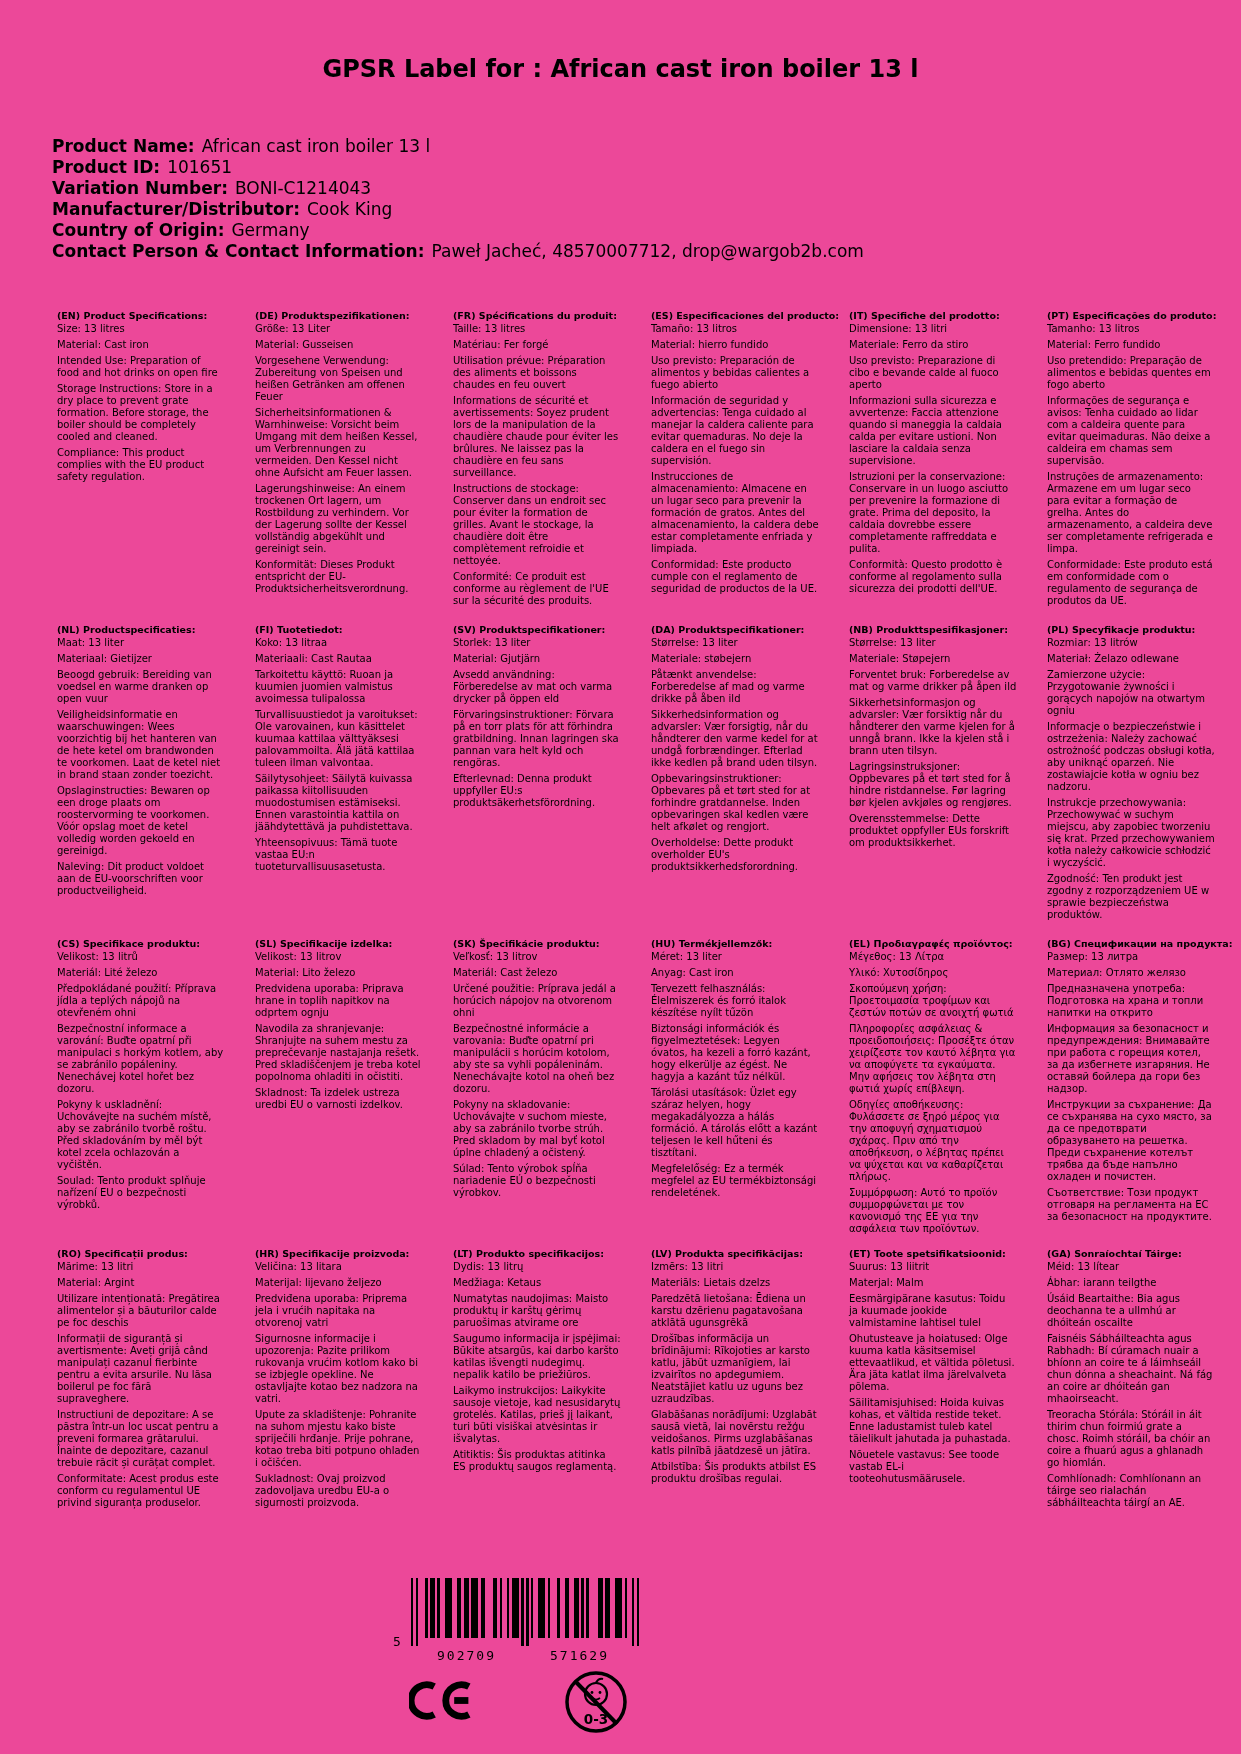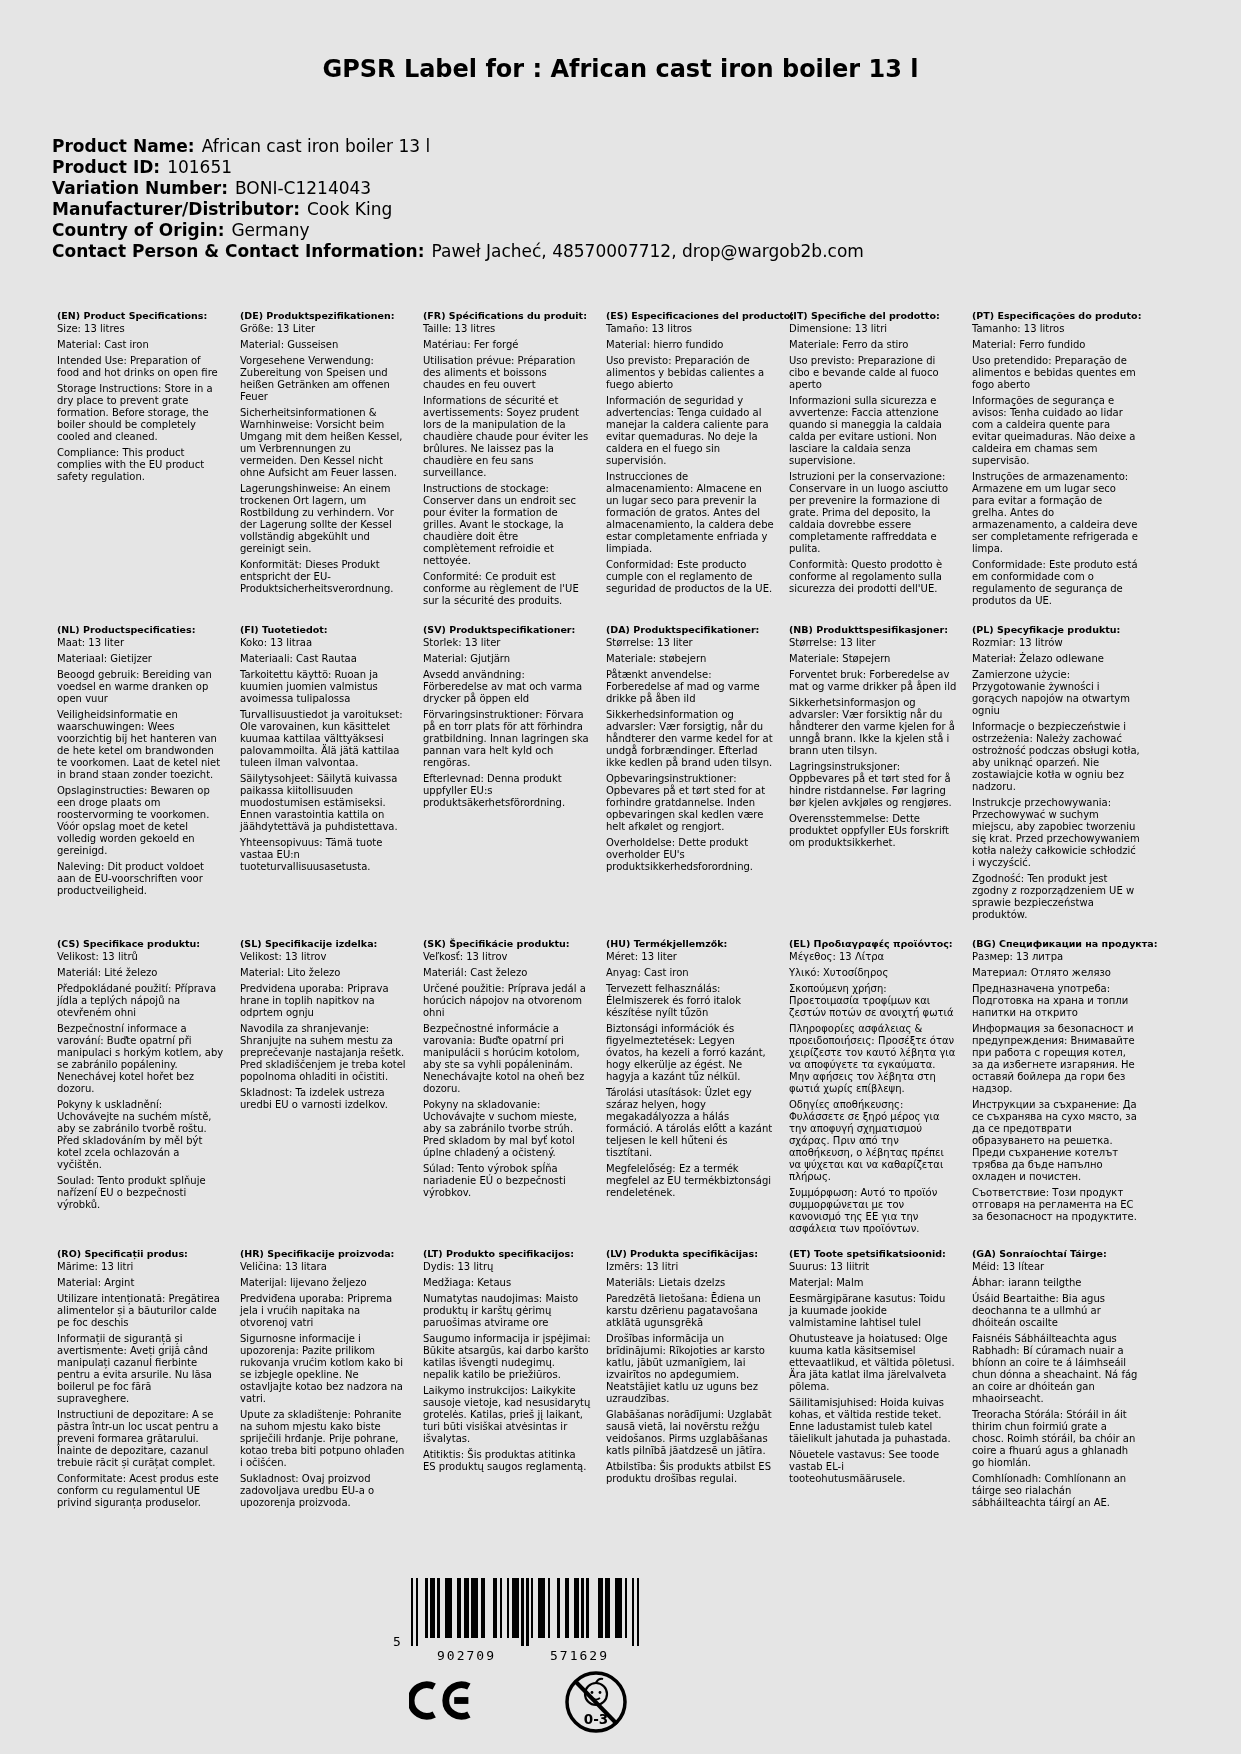--- a/index.html
+++ b/index.html
@@ -1,25 +1,25 @@
 <!DOCTYPE html>
 <html><head>
 <meta charset="utf-8">
 <style>
   *{margin:0;padding:0;box-sizing:border-box}
   html,body{background:#fff}
-  .page{position:relative;width:1241px;height:1754px;background:#e5e5e5;color:#000;
+  .page{position:relative;width:1241px;height:1754px;background:#ec4899;color:#000;
         font-family:"DejaVu Sans","Liberation Sans",sans-serif;overflow:hidden}
   .title{position:absolute;top:55px;left:0;width:100%;text-align:center;
          font-size:24px;font-weight:bold}
   .product-info{position:absolute;left:52px;top:136px;font-size:17px;line-height:21px}
   .pi-label{font-weight:bold}
   .pi-value{margin-left:7px}
   .grid{position:absolute;left:57px;top:310px;display:grid;
-        grid-template-columns:repeat(6,168px);column-gap:15px;
+        grid-template-columns:repeat(6,168px);column-gap:30px;
         grid-template-rows:314px 314px 310px auto}
   .block{font-size:10px;line-height:12px}
   .block-title{font-size:9.5px;font-weight:bold;white-space:nowrap;margin:0 0 1px 0}
   .block p{margin:0 0 4px 0}
   .barcode-wrap{position:absolute;left:393px;top:1578px;width:262px;height:170px}
   .bc-svg{position:absolute;left:18px;top:0}
   .bc-num{position:absolute;font-size:13px;letter-spacing:2px;
           font-family:"DejaVu Sans Mono","Liberation Mono",monospace}
   .bc-first{left:0;top:56px;letter-spacing:0}
   .bc-g1{left:44px;top:70px}
@@ -212,21 +212,21 @@
         <p>Instructiuni de depozitare: A se păstra într-un loc uscat pentru a preveni formarea grătarului. Înainte de depozitare, cazanul trebuie răcit și curățat complet.</p>
         <p>Conformitate: Acest produs este conform cu regulamentul UE privind siguranța produselor.</p>
       </section>
       <section class="block">
         <h2 class="block-title">(HR) Specifikacije proizvoda:</h2>
         <p>Veličina: 13 litara</p>
         <p>Materijal: lijevano željezo</p>
         <p>Predviđena uporaba: Priprema jela i vrućih napitaka na otvorenoj vatri</p>
         <p>Sigurnosne informacije i upozorenja: Pazite prilikom rukovanja vrućim kotlom kako bi se izbjegle opekline. Ne ostavljajte kotao bez nadzora na vatri.</p>
         <p>Upute za skladištenje: Pohranite na suhom mjestu kako biste spriječili hrđanje. Prije pohrane, kotao treba biti potpuno ohlađen i očišćen.</p>
-        <p>Sukladnost: Ovaj proizvod zadovoljava uredbu EU-a o upozorenja proizvoda.</p>
+        <p>Sukladnost: Ovaj proizvod zadovoljava uredbu EU-a o sigurnosti proizvoda.</p>
       </section>
       <section class="block">
         <h2 class="block-title">(LT) Produkto specifikacijos:</h2>
         <p>Dydis: 13 litrų</p>
         <p>Medžiaga: Ketaus</p>
         <p>Numatytas naudojimas: Maisto produktų ir karštų gėrimų paruošimas atvirame ore</p>
         <p>Saugumo informacija ir įspėjimai: Būkite atsargūs, kai darbo karšto katilas išvengti nudegimų. nepalik katilo be priežiūros.</p>
         <p>Laikymo instrukcijos: Laikykite sausoje vietoje, kad nesusidarytų grotelės. Katilas, prieš jį laikant, turi būti visiškai atvėsintas ir išvalytas.</p>
         <p>Atitiktis: Šis produktas atitinka ES produktų saugos reglamentą.</p>
       </section>

